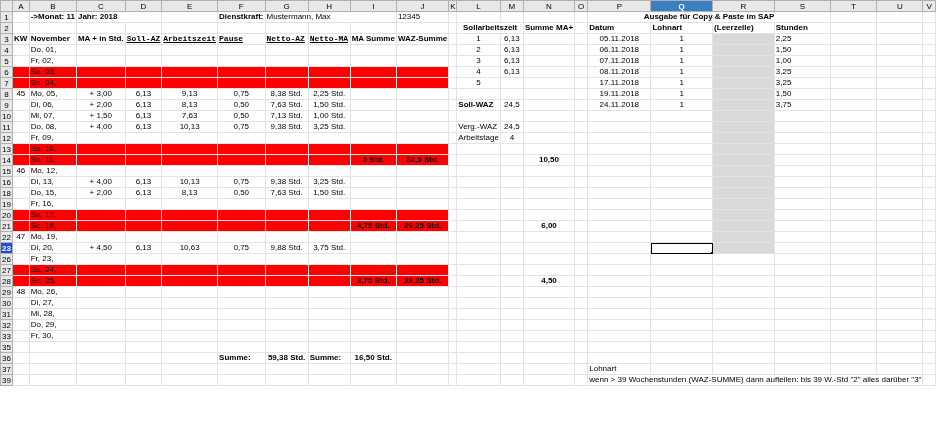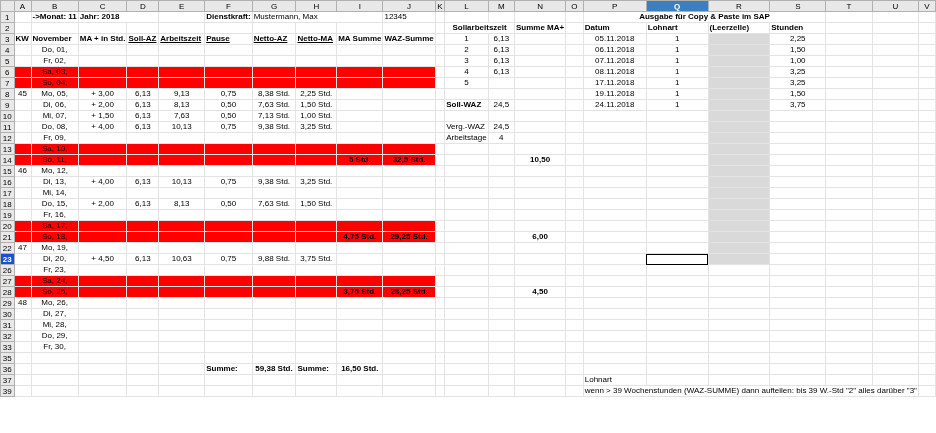--- a/index.html
+++ b/index.html
@@ -12,24 +12,24 @@
       text-align:center;font-size:8px;color:#000;}
   .colhdr td.sel{background:#3a7fc1;color:#fff;font-weight:bold;}
   .corner{width:18px;background:#e8e8e8;border:1px solid #b0b0b0;}
   .rowhdr{width:18px;height:10px;background:#e8e8e8;border:1px solid #b0b0b0;
       text-align:center;font-size:8px;}
   .rowhdr.sel{background:#1d4ed8;color:#fff;font-weight:bold;}
   .cell{height:10px;border-right:1px solid #e3e3e3;border-bottom:1px solid #e3e3e3;
       font-size:8px;line-height:10px;padding:0 1px;}
   .red{background:#ff0000;}
   .grey{background:#d9d9d9;}
-  .r{text-align:center;}
+  .r{text-align:left;}
   .c{text-align:center;}
   .b{font-weight:bold;}
-  .u{text-decoration:underline;}
+  .u{text-decoration:underline;font-family:Liberation Mono, monospace;}
   .boxsel{outline:1.5px solid #000;outline-offset:-1px;position:relative;}
   .boxsel:after{content:"";position:absolute;right:-2px;bottom:-2px;width:3px;height:3px;background:#000;}
 </style>
 </head>
 <body>
 
 <div id="sheet">
   <table id="grid">
       <colgroup>
         <col style="width:18px">
@@ -469,45 +469,20 @@
           <td class="cell"></td>
           <td class="cell c" colspan="1"></td>
           <td class="cell c" colspan="1"></td>
           <td class="cell grey" colspan="1"></td>
           <td class="cell r" colspan="1"></td>
           <td class="cell"></td>
           <td class="cell"></td>
           <td class="cell"></td>
         </tr>
         <tr>
-          <td class="rowhdr">17</td>
-          <td class="cell c" colspan="1"></td>
-          <td class="cell r" colspan="1">Mi, 14,</td>
-          <td class="cell c" colspan="1"></td>
-          <td class="cell c" colspan="1"></td>
-          <td class="cell c" colspan="1"></td>
-          <td class="cell c" colspan="1"></td>
-          <td class="cell c" colspan="1"></td>
-          <td class="cell c" colspan="1"></td>
-          <td class="cell c b" colspan="1"></td>
-          <td class="cell c b" colspan="1"></td>
-          <td class="cell"></td>
-          <td class="cell"></td>
-          <td class="cell"></td>
-          <td class="cell"></td>
-          <td class="cell"></td>
-          <td class="cell c" colspan="1"></td>
-          <td class="cell c" colspan="1"></td>
-          <td class="cell grey" colspan="1"></td>
-          <td class="cell r" colspan="1"></td>
-          <td class="cell"></td>
-          <td class="cell"></td>
-          <td class="cell"></td>
-        </tr>
-        <tr>
           <td class="rowhdr">18</td>
           <td class="cell c" colspan="1"></td>
           <td class="cell r" colspan="1">Do, 15,</td>
           <td class="cell c" colspan="1">+ 2,00</td>
           <td class="cell c" colspan="1">6,13</td>
           <td class="cell c" colspan="1">8,13</td>
           <td class="cell c" colspan="1">0,50</td>
           <td class="cell c" colspan="1">7,63 Std.</td>
           <td class="cell c" colspan="1">1,50 Std.</td>
           <td class="cell c b" colspan="1"></td>

